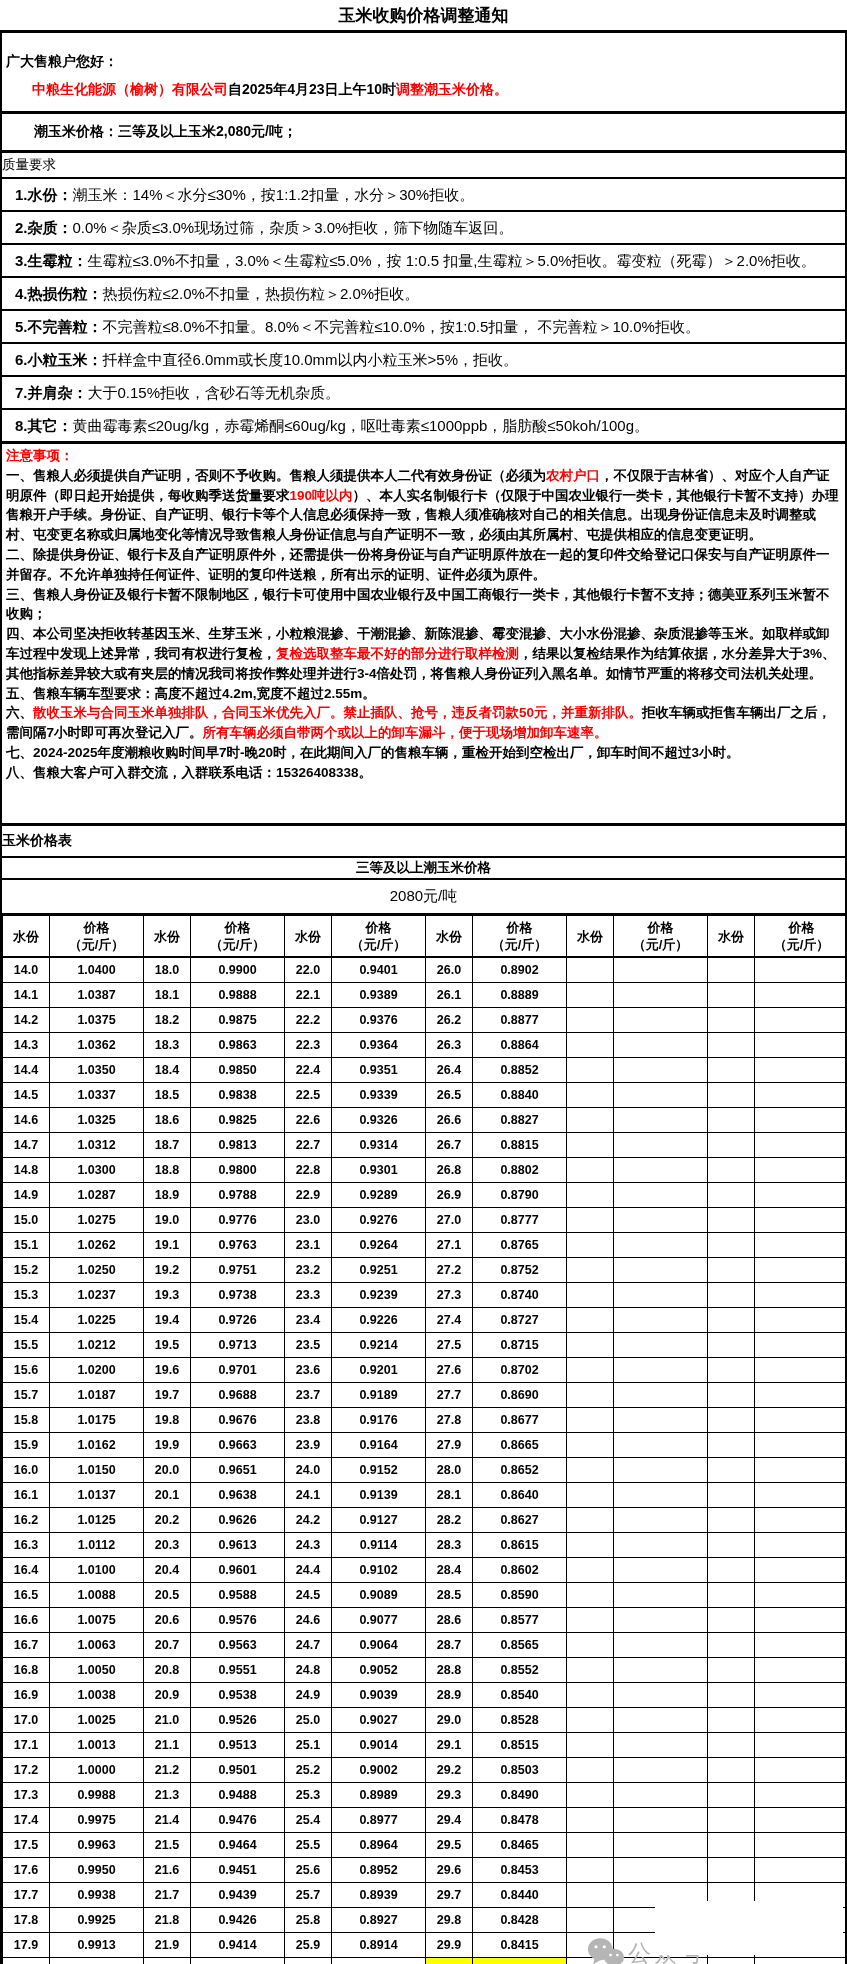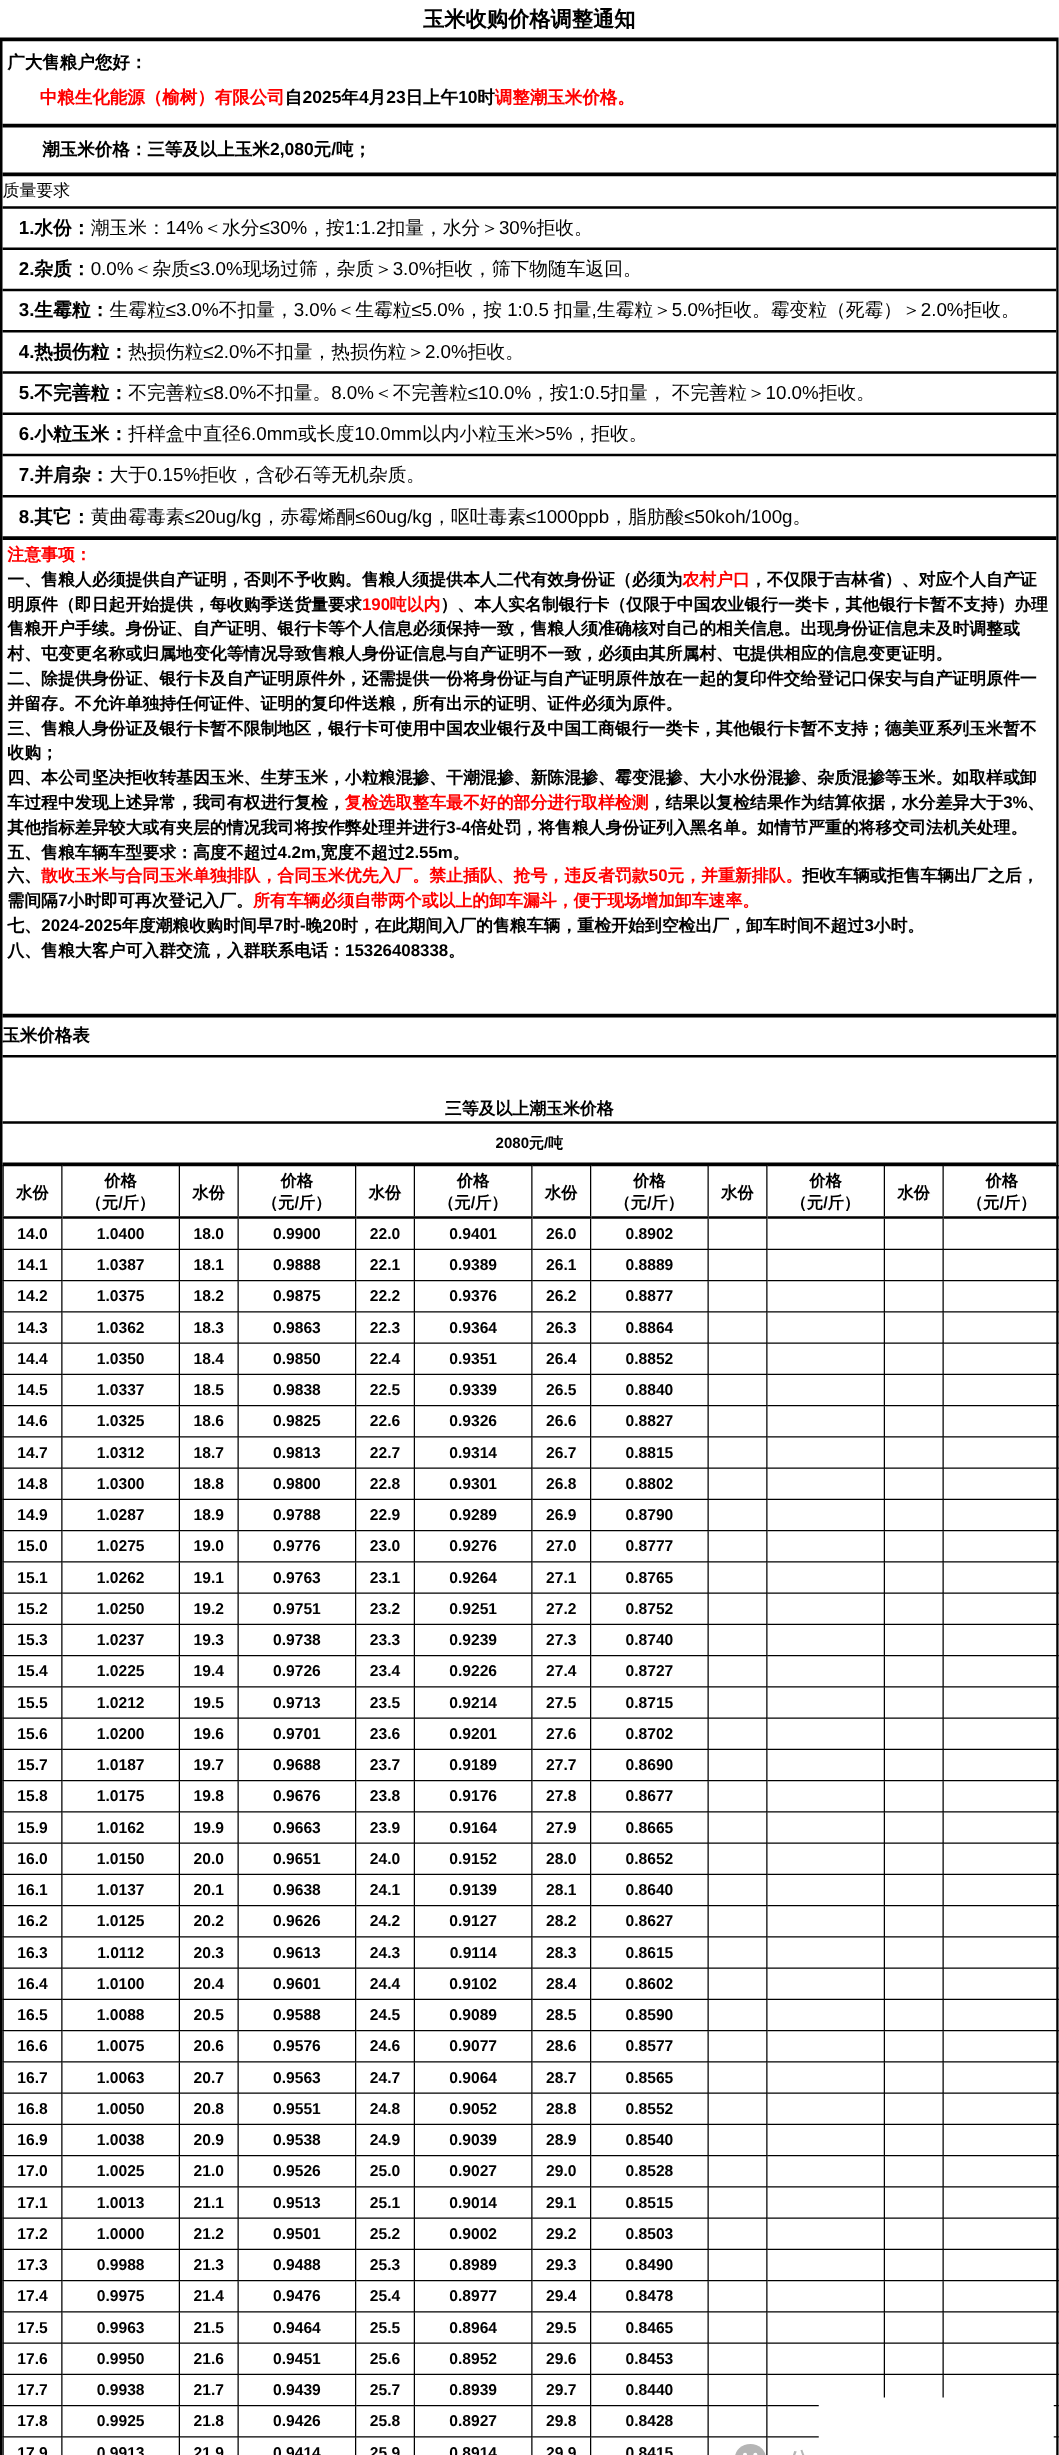--- a/index.html
+++ b/index.html
@@ -4,41 +4,41 @@
 <style>
   * { box-sizing: border-box; }
   html,body { margin:0; padding:0; background:#fff; }
   body { width:847px; font-family:"Liberation Sans","DejaVu Sans",sans-serif; color:#000; }
   .page { width:847px; }
 
   .doc-title { text-align:center; font-weight:bold; font-size:17px; padding:4px 16px 3px; }
 
   .frame { border:2px solid #000; border-top:3px solid #000; border-bottom:3px solid #000; }
 
-  .top-sec { padding:8px 4px 10px; border-bottom:3px solid #000; }
+  .top-sec { padding:20px 4px 10px; border-bottom:3px solid #000; }
   .greeting { font-weight:bold; font-size:14px; }
   .announce { font-weight:bold; font-size:14px; margin:10px 0 2px 26px; }
   .red { color:#ff0000; }
 
   .price-line { font-weight:bold; font-size:14px; padding:9px 4px 9px 32px; border-bottom:3px solid #000; }
 
   .q-header { font-size:13.5px; padding:3px 0; border-bottom:2px solid #000; }
   .q-row { font-size:15px; padding:6px 6px 6px 13px; border-bottom:2px solid #000; line-height:19px; }
   .q-row:last-child { border-bottom:3px solid #000; }
   .q-label { font-weight:bold; }
 
   .notes { padding:2px 4px 4px; min-height:382px; border-bottom:3px solid #000;
            font-size:13.5px; font-weight:bold; line-height:19.8px; }
   .n-header { color:#ff0000; }
   .n-para { margin:0; }
 
   .table-wrap { position:relative; }
   .t-title  { text-align:left; font-weight:bold; font-size:14px; padding:6px 0; border-bottom:2px solid #000; }
-  .t-sub    { text-align:center; font-weight:bold; font-size:13.5px; padding:1px 0; border-bottom:2px solid #000;margin-top:31px; }
-  .t-banner { text-align:center; font-weight:bold; font-size:12px; padding:7px 10px; border-bottom:2px solid #000; }
+  .t-sub    { text-align:center; font-weight:bold; font-size:13.5px; padding:1px 0; border-bottom:2px solid #000; }
+  .t-banner { text-align:center; font-weight:normal; font-size:15px; padding:7px 10px; border-bottom:2px solid #000; }
 
   table.price-table { border-collapse:collapse; table-layout:fixed; width:100%; }
   .price-table th { border:1px solid #000; font-size:13px; font-weight:bold;
                     text-align:center; padding:3px 0; line-height:17px; border-bottom:2px solid #000; }
   .price-table td { border:1px solid #000; height:25px; font-size:12.5px; font-weight:600;
                     text-align:center; padding:0; }
   .price-table tr:last-child td { border-bottom:none; }
   .price-table td.hl { background:#ffff00; }
 
   .white-overlay { position:absolute; right:2px; bottom:27px; width:188px; height:54px;

